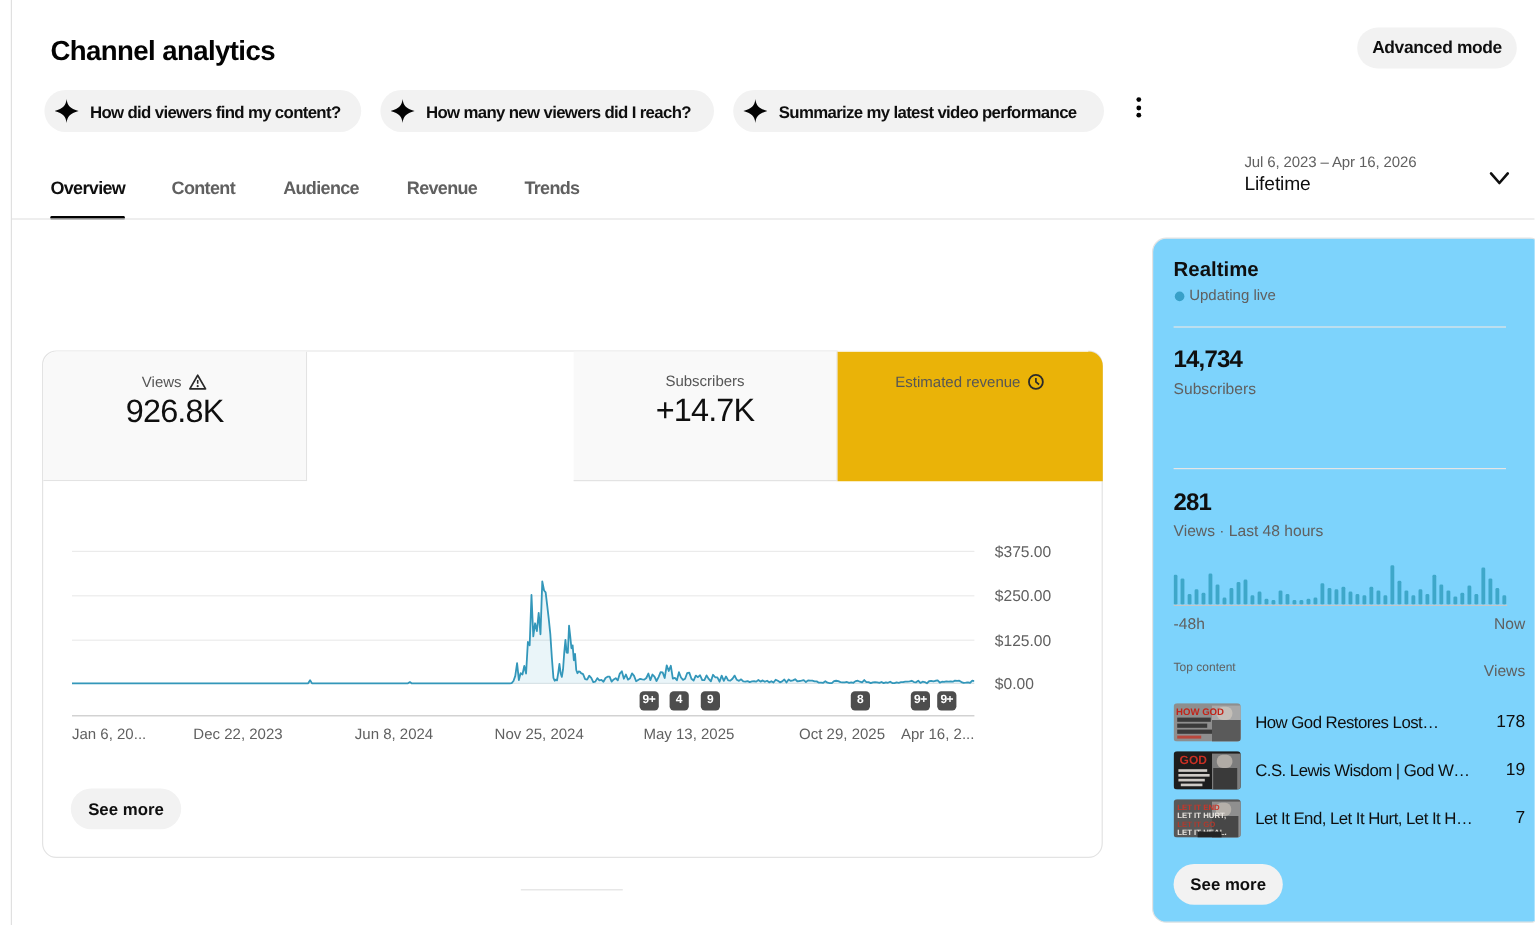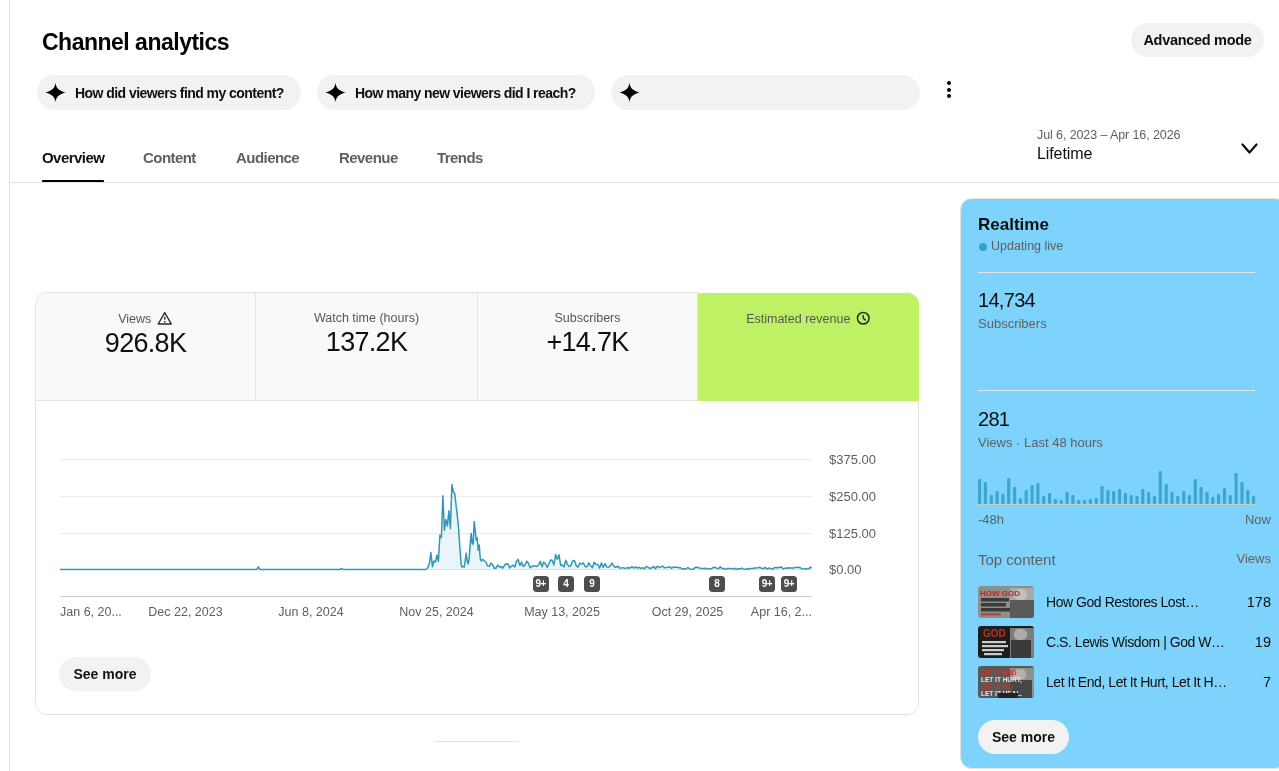--- a/index.html
+++ b/index.html
@@ -12,40 +12,40 @@
 #kebab { position:absolute; left:947px; top:81px; }
 #kebab div { width:4px; height:4px; border-radius:50%; background:#030303; margin-bottom:2.6px; }
 .tab { position:absolute; top:149px; font-size:15px; font-weight:700; letter-spacing:-0.55px; }
 #underline { position:absolute; left:42px; top:180px; width:62px; height:3px; background:#030303; border-radius:1px; }
 #hborder { position:absolute; left:10px; top:182px; width:1269px; height:1px; background:#e3e3e3; }
 #daterange { position:absolute; left:1037px; top:128px; font-size:12.5px; color:#606060; letter-spacing:-0.1px; }
 #lifetime { position:absolute; left:1037px; top:145px; font-size:16px; color:#0f0f0f; letter-spacing:-0.1px; }
 #bigtitle { position:absolute; left:35px; top:210px; width:884px; text-align:center; font-size:26.5px; font-weight:700; color:#030303; letter-spacing:-0.2px; }
 #maincard { position:absolute; left:35px; top:292px; width:884px; height:423px; background:#fff; border:1px solid #e3e3e3; border-radius:12px; }
 .mcell { position:absolute; top:0; height:108px; background:#f9f9f9; border-right:1px solid #e3e3e3; border-bottom:1px solid #e3e3e3; text-align:center; }
-.mcell.sel { background:#bef264; border-right:none; border-bottom:none; }
+.mcell.sel { background:#eab308; border-right:none; border-bottom:none; }
 .mlabel { margin-top:18px; font-size:12.5px; color:#565656; }
 .mvalue { margin-top:2px; font-size:27px; color:#0f0f0f; letter-spacing:-0.7px; }
 .grid { position:absolute; left:24px; width:752px; height:1px; background:#ebebeb; }
 .ylab { position:absolute; left:793px; font-size:13px; color:#606060; }
 #axis { position:absolute; left:24px; top:303px; width:752px; height:1px; background:#c7c7c7; }
-.xlab { position:absolute; top:312px; font-size:12.5px; color:#606060; text-align:center; }
+.xlab { position:absolute; top:312px; font-size:12.5px; color:#606060; text-align:right; }
 .badge { position:absolute; top:283px; height:16px; background:#4d4d4d; border-radius:3.5px; color:#fff; font-size:10px; font-weight:700; text-align:center; line-height:16px; letter-spacing:-0.4px; }
 #seemore1 { left:23px; top:364px; width:92px; height:34px; font-size:14px; line-height:34px; }
 #rtcard { position:absolute; left:960px; top:198px; width:327px; height:571px; background:#7dd3fc; border:1px solid #e3e3e3; border-radius:12px; }
 #rtcard .hr { position:absolute; left:17px; width:277px; height:1px; background:#e5e5e5; }
 #rt-title { position:absolute; left:17px; top:16px; font-size:17px; font-weight:700; color:#0f0f0f; }
 #rt-upd { position:absolute; left:30px; top:40px; font-size:12.5px; color:#606060; }
 #rt-dot { position:absolute; left:18px; top:44px; width:8px; height:8px; border-radius:50%; background:#38a0c8; }
-.rt-big { position:absolute; left:17px; font-size:20px; font-weight:400; color:#0f0f0f; letter-spacing:-0.7px; }
+.rt-big { position:absolute; left:17px; font-size:20px; font-weight:700; color:#0f0f0f; letter-spacing:-0.7px; }
 .rt-sub { position:absolute; left:17px; font-size:13px; color:#606060; }
 #livecount { left:17px; top:144px; width:119px; height:35px; font-size:14px; line-height:35px; }
 #rt-axis { position:absolute; left:17px; top:305px; width:278px; height:1px; background:#c7c7c7; }
 .rt-end { position:absolute; top:313px; font-size:13px; color:#606060; }
-#topc { position:absolute; left:17px; top:352px; font-size:15px; color:#606060; }
+#topc { position:absolute; left:17px; top:352px; font-size:10px; color:#606060; }
 #topv { position:absolute; right:15px; top:352px; font-size:13px; color:#606060; }
 .vrow-t { position:absolute; left:85px; font-size:14px; color:#0f0f0f; white-space:nowrap; letter-spacing:-0.45px; }
 .vrow-n { position:absolute; right:15px; font-size:14.5px; color:#0f0f0f; }
 #seemore2 { left:17px; top:521px; width:91px; height:34px; font-size:14px; line-height:34px; }
 #bottomline { position:absolute; left:434px; top:741px; width:85px; height:1px; background:#e2e2e2; }
 </style></head>
 <body>
 <div id="page">
   <div id="vline"></div>
   <h1>Channel analytics</h1>
@@ -59,20 +59,21 @@
   <div class="chip" style="left:317px;width:278px">
       <svg width="21" height="21" viewBox="0 0 21 21" style="position:absolute;left:8px;top:7px">
         <path d="M10.5 0.5 C11.1 6 13.2 8.4 20.5 10.5 C13.2 12.6 11.1 15 10.5 20.5 C9.9 15 7.8 12.6 0.5 10.5 C7.8 8.4 9.9 6 10.5 0.5 Z" fill="#030303"></path>
       </svg>
       <span>How many new viewers did I reach?</span>
     </div>
   <div class="chip" style="left:611px;width:309px">
       <svg width="21" height="21" viewBox="0 0 21 21" style="position:absolute;left:8px;top:7px">
         <path d="M10.5 0.5 C11.1 6 13.2 8.4 20.5 10.5 C13.2 12.6 11.1 15 10.5 20.5 C9.9 15 7.8 12.6 0.5 10.5 C7.8 8.4 9.9 6 10.5 0.5 Z" fill="#030303"></path>
       </svg>
+      <span>Summarize my latest video performance</span>
     </div>
   <div id="kebab">
       <div></div>
       <div></div>
       <div></div>
     </div>
   <div class="tab" style="left:42px;color:#0f0f0f">Overview</div>
   <div class="tab" style="left:143px;color:#606060">Content</div>
   <div class="tab" style="left:236px;color:#606060">Audience</div>
   <div class="tab" style="left:339px;color:#606060">Revenue</div>
@@ -85,24 +86,20 @@
       <polyline points="1.5,2.5 8.5,10.5 15.5,2.5" fill="none" stroke="#0f0f0f" stroke-width="2.2" stroke-linecap="round" stroke-linejoin="round"></polyline>
     </svg>
   <div id="maincard">
     <div class="mcell" style="left:0;width:220px;border-top-left-radius:12px">
       <div class="mlabel">Views<svg width="15.5" height="14" viewBox="0 0 15.5 14" style="margin-left:6px;vertical-align:-2.5px">
             <path d="M7.75 1.7 L14.3 13 H1.2 Z" fill="none" stroke="#2a2a2a" stroke-width="1.4" stroke-linejoin="round"></path>
             <line x1="7.75" y1="5.7" x2="7.75" y2="8.8" stroke="#2a2a2a" stroke-width="1.3"></line>
             <circle cx="7.75" cy="10.8" r="0.9" fill="#2a2a2a"></circle>
           </svg></div>
         <div class="mvalue">926.8K</div>
-    </div>
-    <div class="mcell" style="left:220px;width:222px">
-      <div class="mlabel">Watch time (hours)</div>
-        <div class="mvalue">137.2K</div>
     </div>
     <div class="mcell" style="left:442px;width:220px">
       <div class="mlabel">Subscribers</div>
         <div class="mvalue">+14.7K</div>
     </div>
     <div class="mcell sel" style="left:662px;width:221px;border-top-right-radius:12px">
       <div class="mlabel">Estimated revenue<svg width="14.5" height="14.5" viewBox="0 0 14.5 14.5" style="margin-left:6px;vertical-align:-3px">
             <circle cx="7.25" cy="7.25" r="5.8" fill="none" stroke="#2a2a2a" stroke-width="1.5"></circle>
             <polyline points="7.25,3.9 7.25,7.25 9.9,9.4" fill="none" stroke="#2a2a2a" stroke-width="1.4"></polyline>
           </svg></div>

